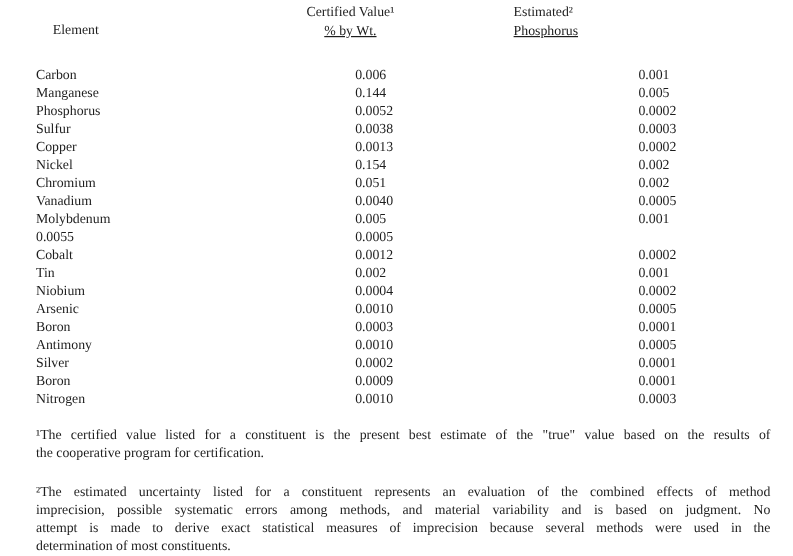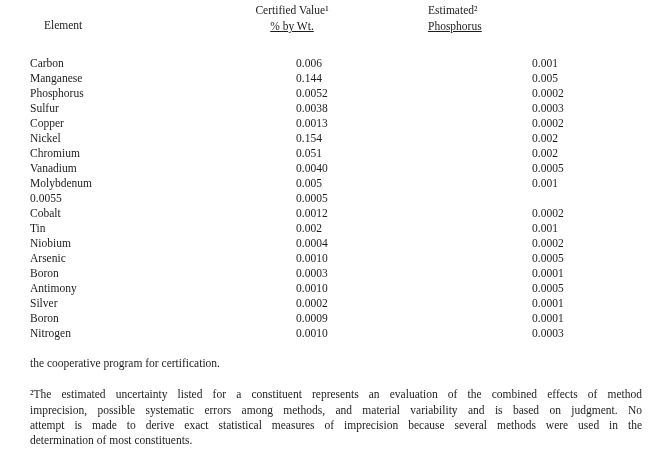--- a/index.html
+++ b/index.html
@@ -206,20 +206,21 @@
 
     <div class="row">
       <span>Nitrogen</span>
       <span>0.0010</span>
       <span>0.0003</span>
     </div>
   </div>
 
   <div class="footnotes">
     <div class="footnote">
+      <div class="fn-line">¹The certified value listed for a constituent is the present best estimate of the "true" value based on the results of</div>
       <div class="fn-line fn-last">the cooperative program for certification.</div>
     </div>
     <div class="footnote">
       <div class="fn-line">²The estimated uncertainty listed for a constituent represents an evaluation of the combined effects of method</div>
       <div class="fn-line">imprecision, possible systematic errors among methods, and material variability and is based on judgment.  No</div>
       <div class="fn-line">attempt is made to derive exact statistical measures of imprecision because several methods were used in the</div>
       <div class="fn-line fn-last">determination of most constituents.</div>
     </div>
   </div>
 

